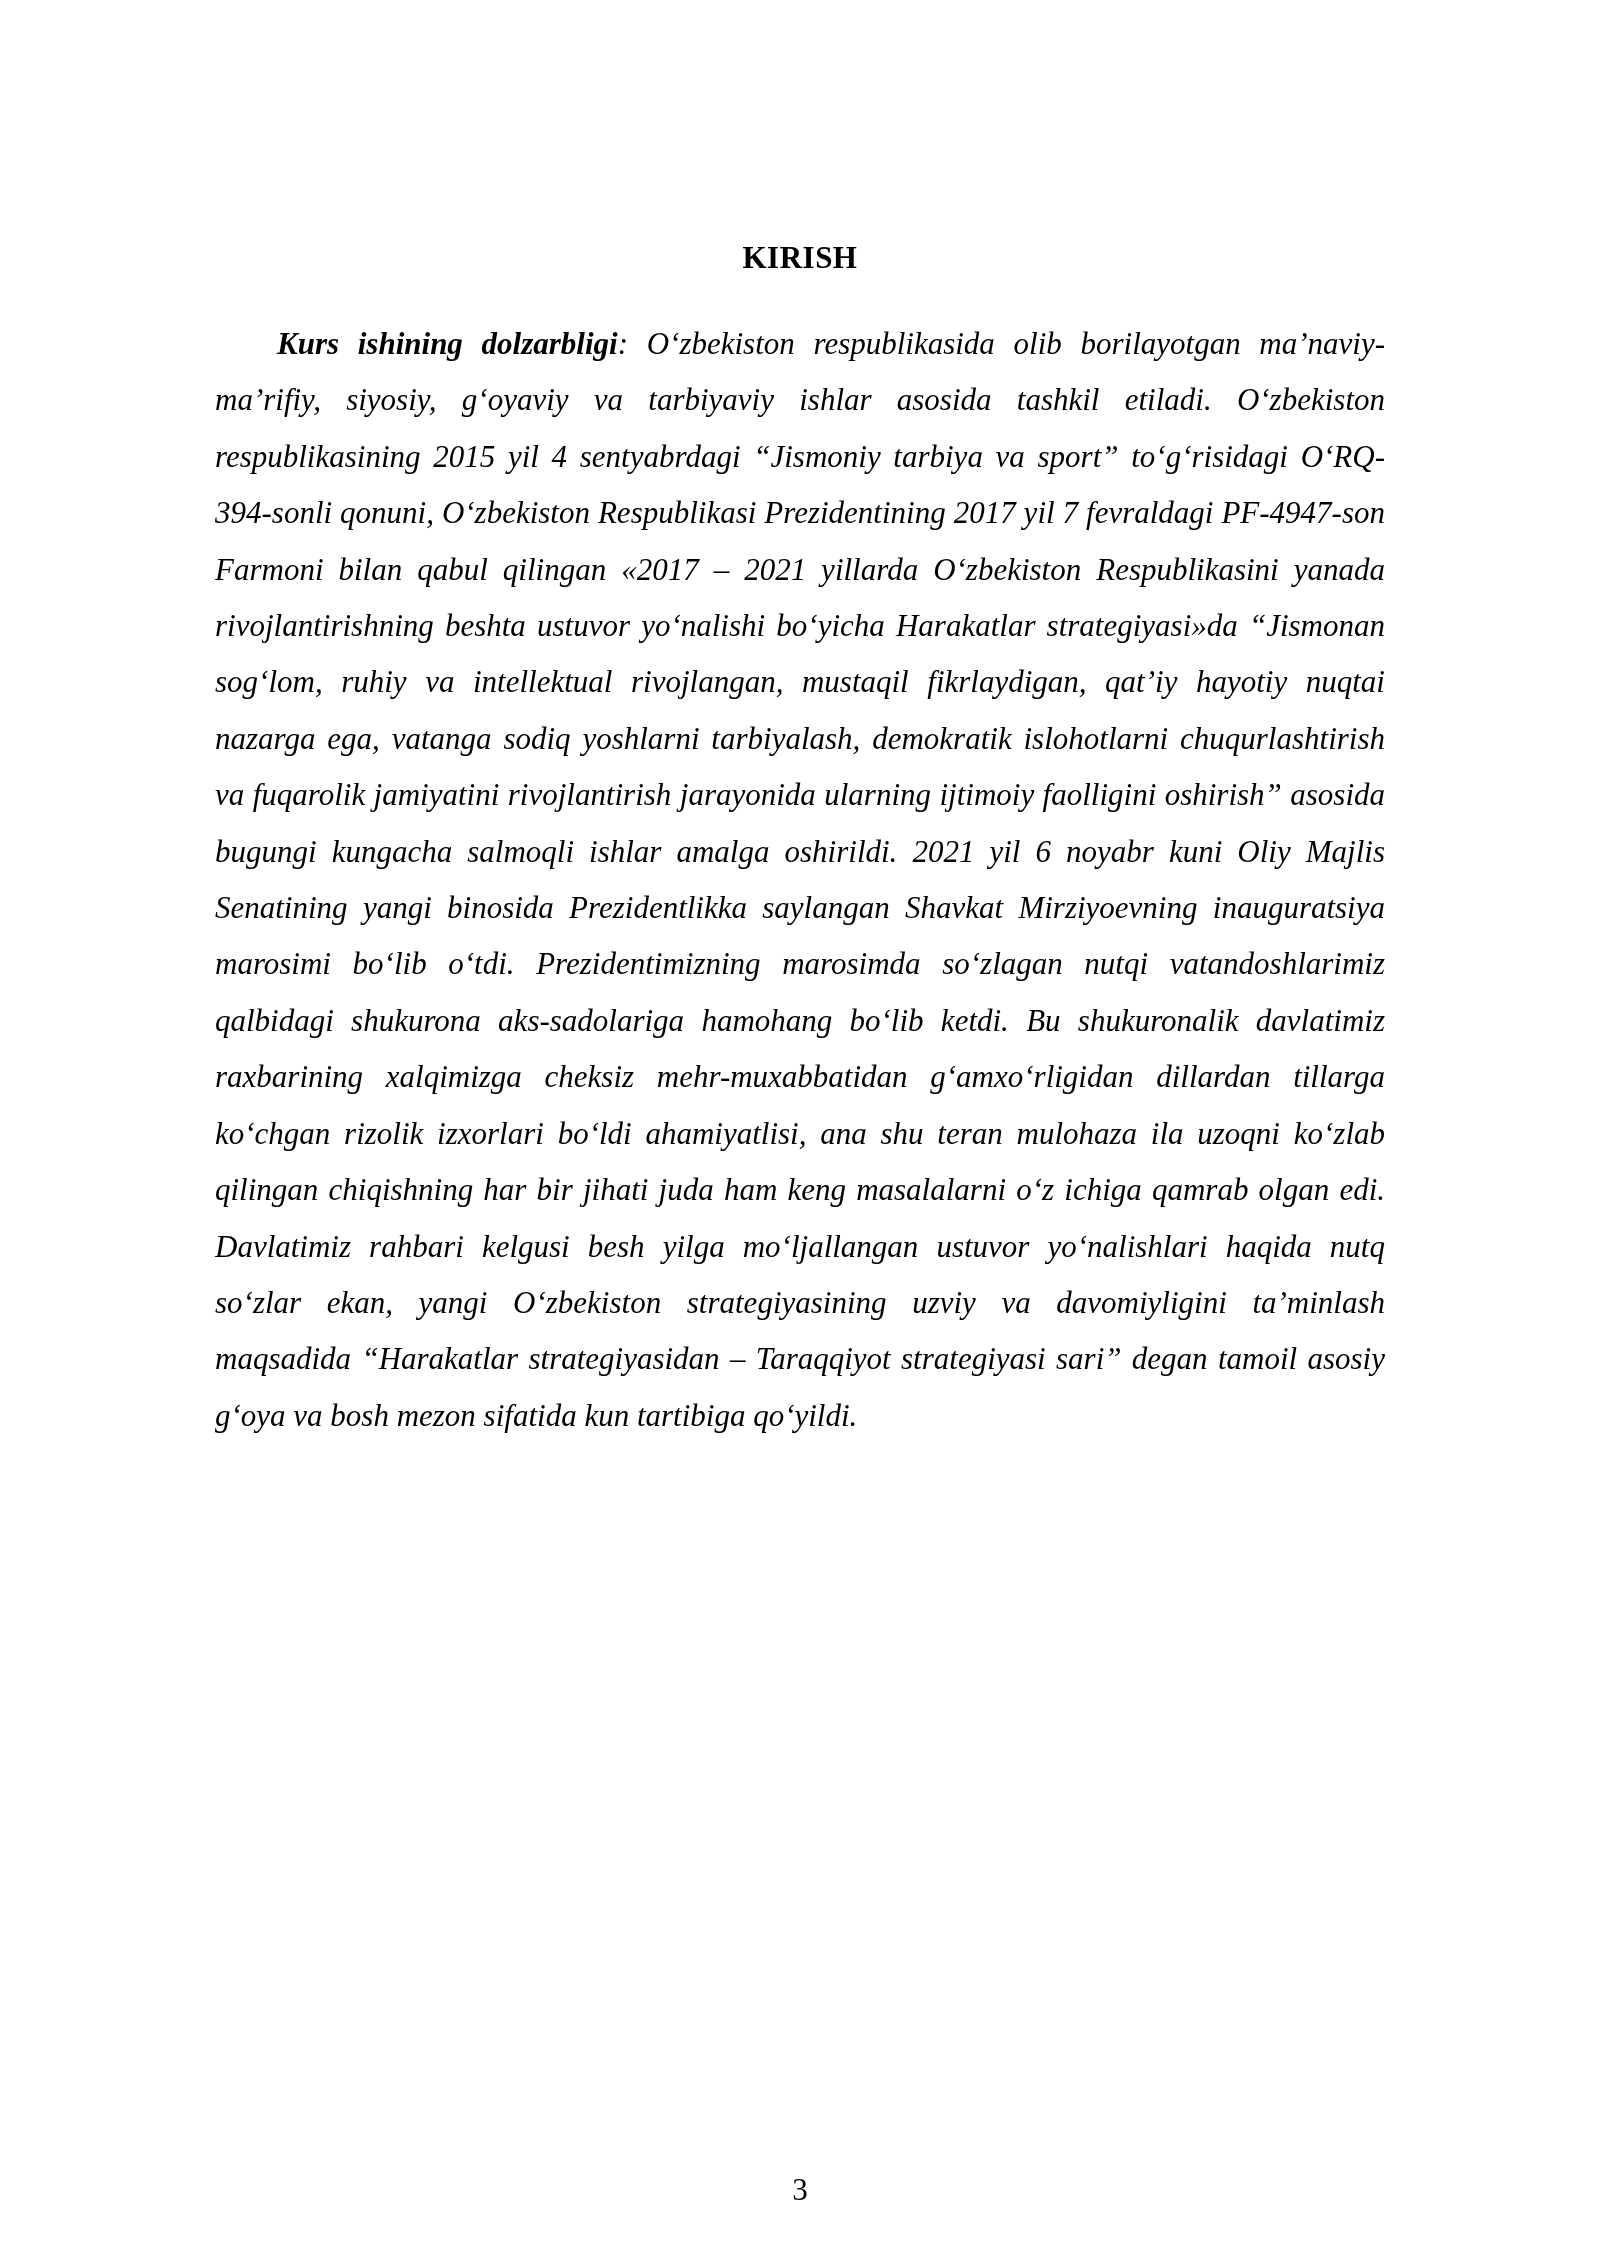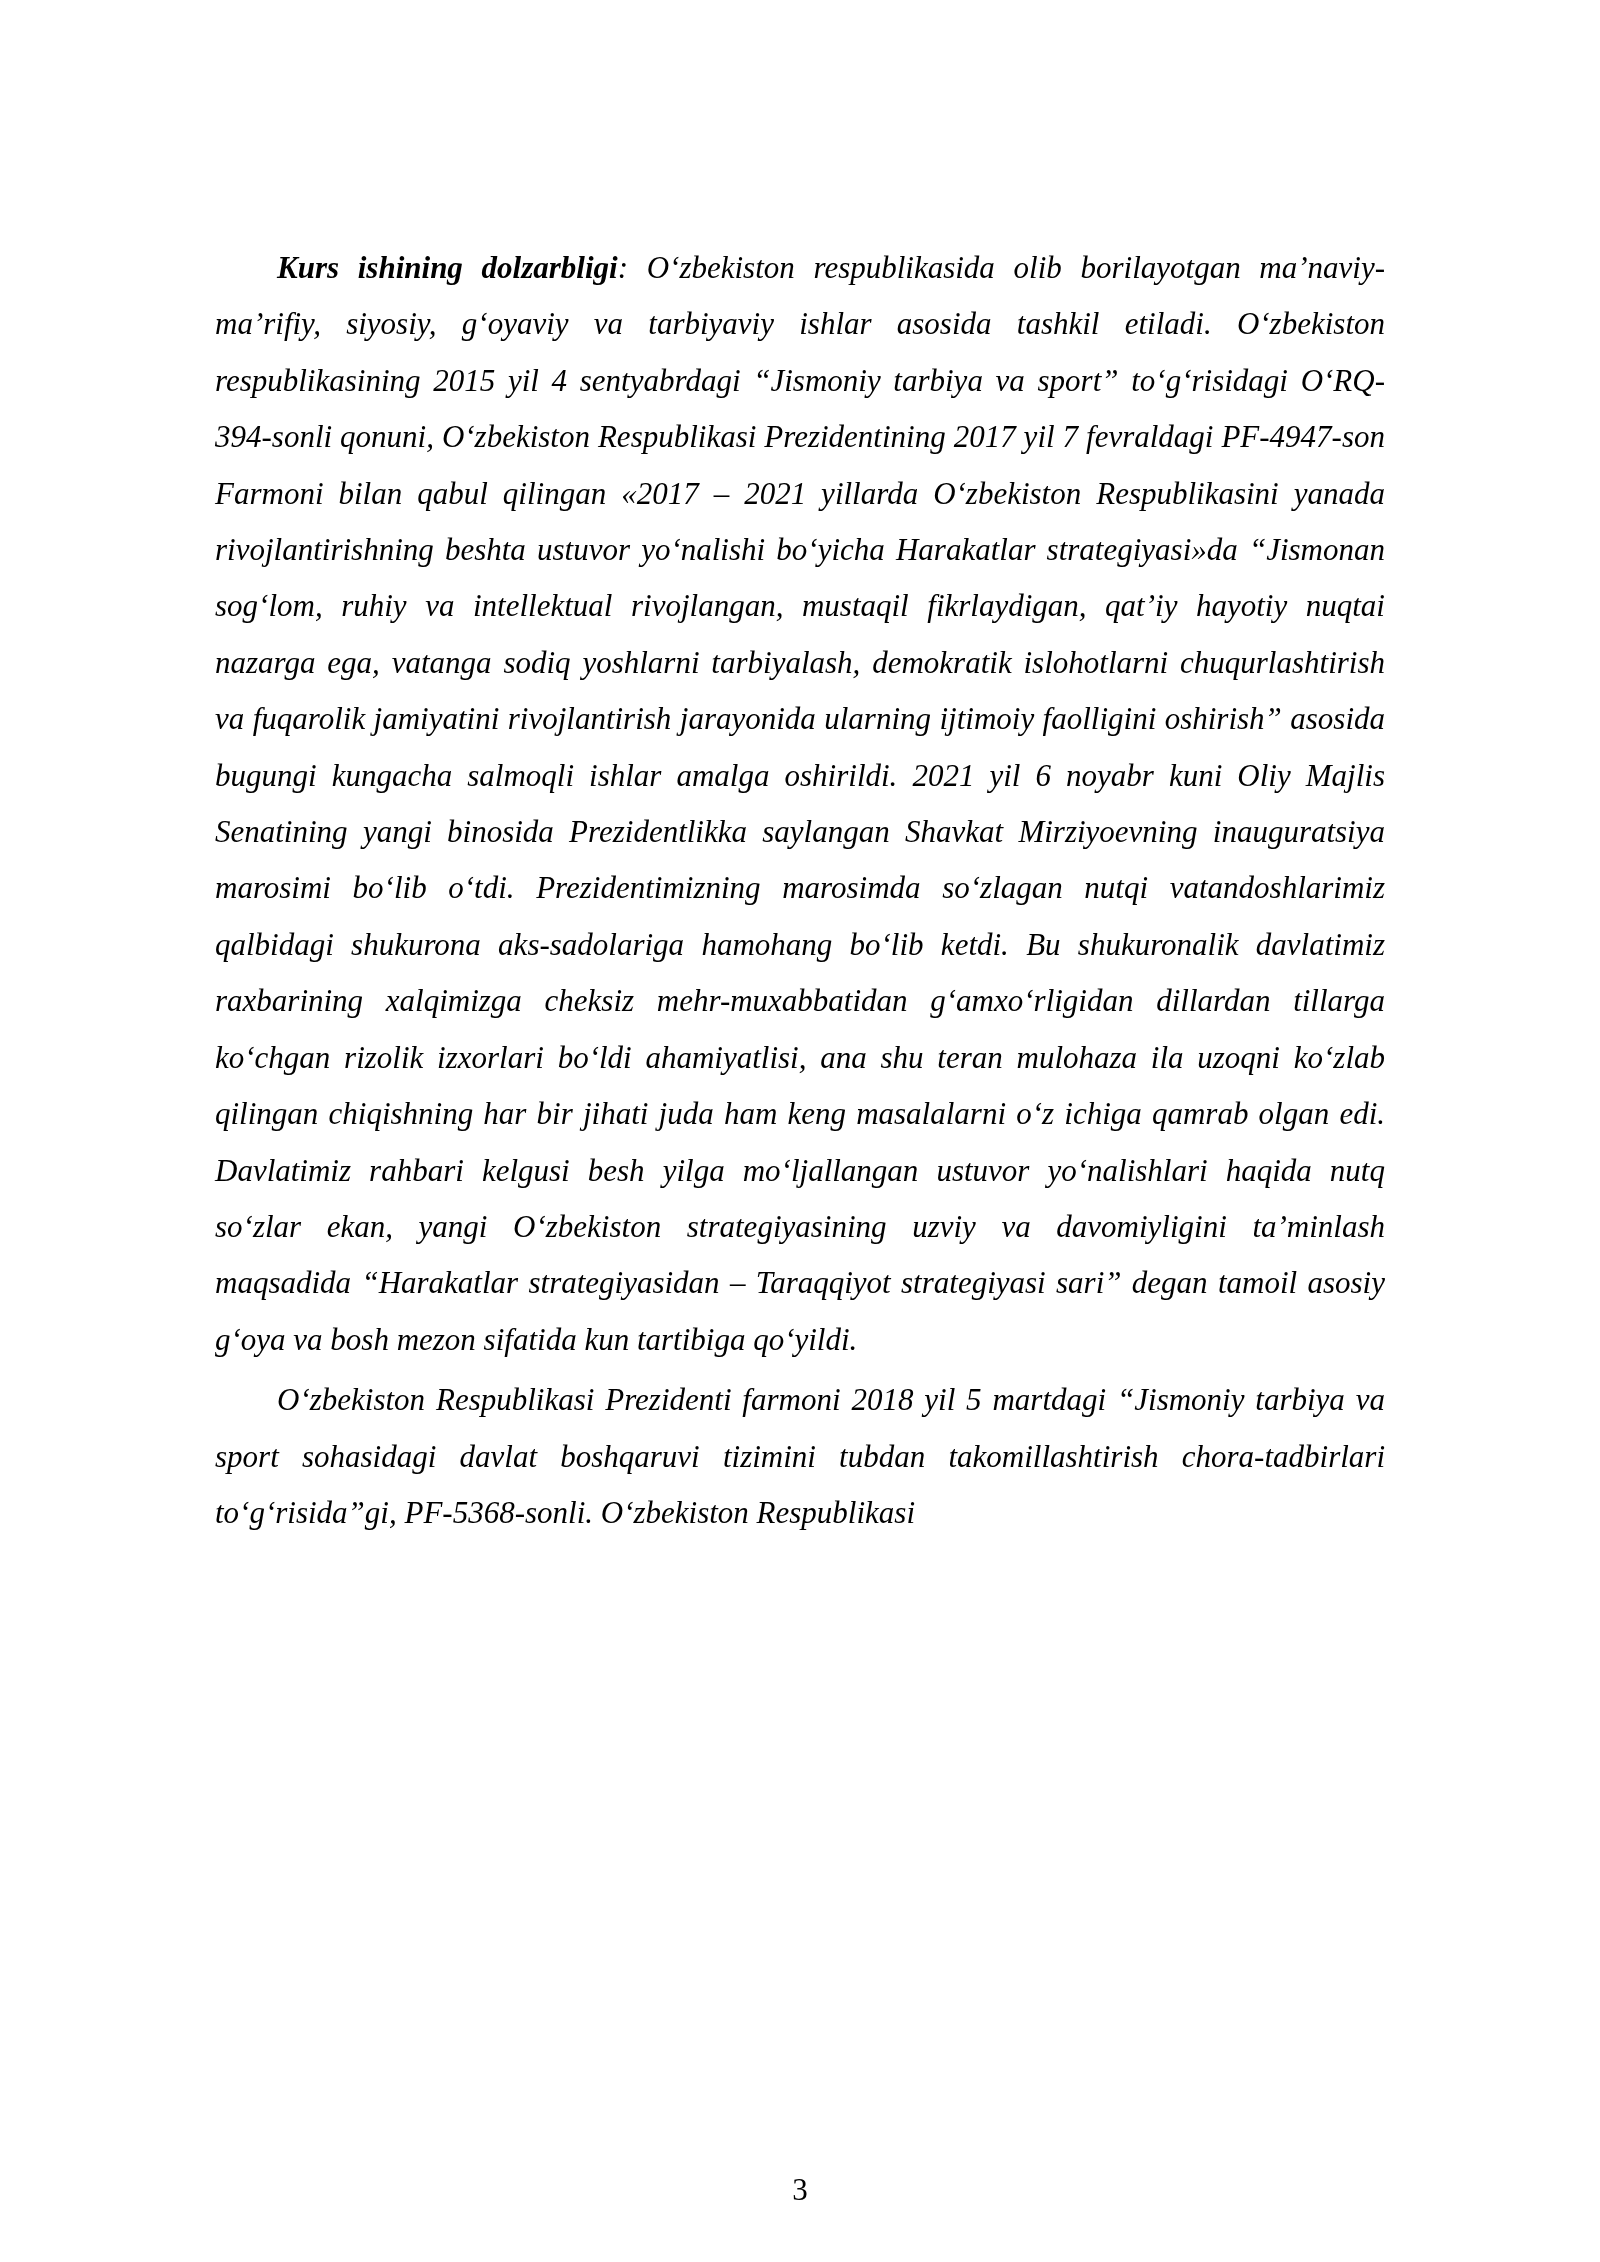--- a/index.html
+++ b/index.html
@@ -52,20 +52,20 @@
     bottom: 54px;
     text-align: center;
     font-size: 31px;
   }
 </style>
 </head>
 <body>
 
 <div class="page">
 
+  <h1 class="doc-title">KIRISH</h1>
 
   <p class="para indent"><span class="lead">Kurs ishining dolzarbligi</span><span>: </span><span>O‘zbekiston respublikasida olib borilayotgan ma’naviy-ma’rifiy, siyosiy, g‘oyaviy va tarbiyaviy ishlar asosida tashkil etiladi. O‘zbekiston respublikasining  2015 yil 4 sentyabrdagi “Jismoniy tarbiya va sport” to‘g‘risidagi O‘RQ-394-sonli qonuni, O‘zbekiston Respublikasi Prezidentining 2017 yil 7 fevraldagi PF-4947-son Farmoni bilan qabul qilingan «2017 – 2021 yillarda O‘zbekiston Respublikasini yanada rivojlantirishning beshta ustuvor yo‘nalishi bo‘yicha Harakatlar strategiyasi»da “Jismonan sog‘lom, ruhiy va intellektual rivojlangan, mustaqil fikrlaydigan, qat’iy hayotiy nuqtai nazarga ega, vatanga sodiq yoshlarni tarbiyalash, demokratik islohotlarni chuqurlashtirish va fuqarolik jamiyatini rivojlantirish jarayonida ularning ijtimoiy faolligini oshirish” asosida bugungi kungacha salmoqli ishlar amalga oshirildi. 2021 yil 6 noyabr kuni Oliy Majlis Senatining yangi binosida Prezidentlikka saylangan Shavkat Mirziyoevning inauguratsiya marosimi bo‘lib o‘tdi. Prezidentimizning marosimda so‘zlagan nutqi vatandoshlarimiz qalbidagi shukurona aks-sadolariga hamohang bo‘lib ketdi. Bu shukuronalik davlatimiz raxbarining xalqimizga cheksiz mehr-muxabbatidan g‘amxo‘rligidan dillardan tillarga ko‘chgan rizolik izxorlari bo‘ldi ahamiyatlisi, ana shu teran mulohaza ila uzoqni ko‘zlab qilingan chiqishning har bir jihati juda ham keng masalalarni o‘z ichiga qamrab olgan edi. Davlatimiz rahbari kelgusi besh yilga mo‘ljallangan ustuvor yo‘nalishlari haqida nutq so‘zlar ekan, yangi O‘zbekiston strategiyasining uzviy va davomiyligini ta’minlash maqsadida “Harakatlar strategiyasidan – Taraqqiyot strategiyasi sari” degan tamoil asosiy g‘oya va bosh mezon sifatida kun tartibiga qo‘yildi.</span></p>
 
-  <p class="para indent"><span>O‘zbekiston Respublikasi Prezidenti farmoni 2018 yil 5 martdagi “Jismoniy tarbiya va sport sohasidagi davlat boshqaruvi tizimini tubdan takomillashtirish chora-tadbirlari    to‘g‘risida”gi,    PF-5368-sonli.    O‘zbekiston    Respublikasi</span></p>
 
   <div class="page-number">3</div>
 
 </div>
 
 </body></html>

